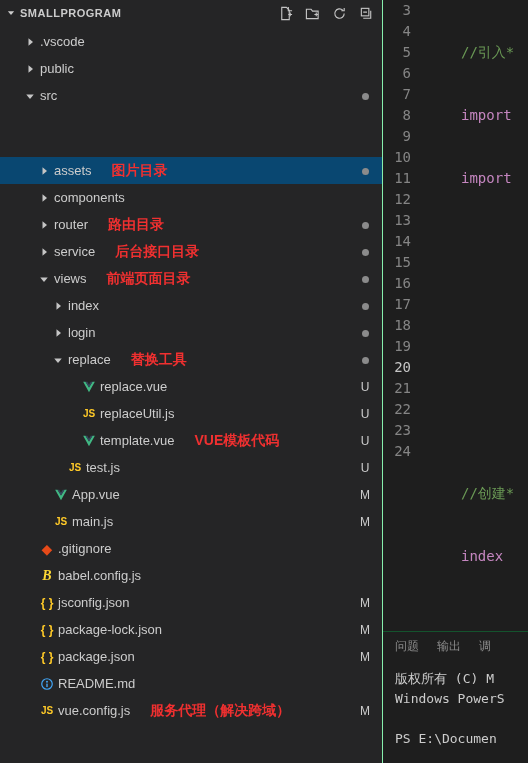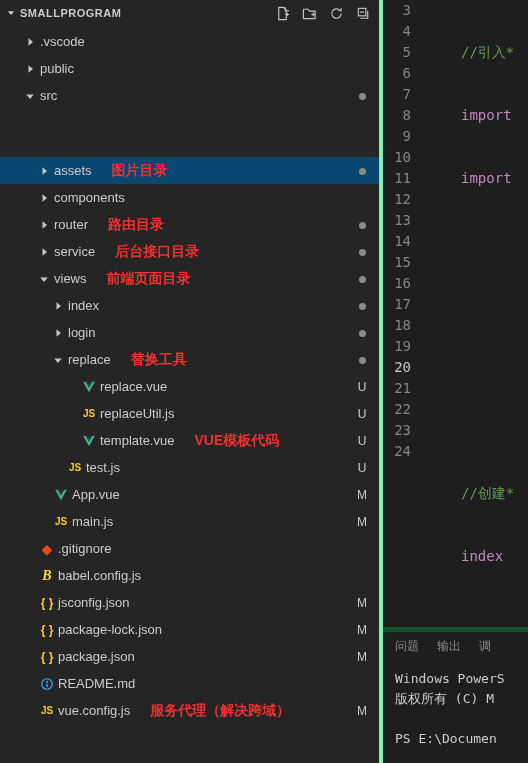--- a/index.html
+++ b/index.html
@@ -11,21 +11,21 @@
       width: 528px;
       height: 763px;
       overflow: hidden;
       display: flex;
     }
     .sidebar {
       width: 383px;
       background: #252526;
       display: flex;
       flex-direction: column;
-      border-right: 4px solid #86efac;
+      border-right: 1px solid #86efac;
       justify-content: space-between;
     }
     .explorer-header {
       display: flex;
       align-items: center;
       padding: 4px 8px 4px 4px;
       height: 26px;
     }
     .explorer-header .chev {
       width: 14px;
@@ -145,21 +145,21 @@
       white-space: pre;
       overflow: hidden;
       margin-left: 36px;
     }
     .code .cl { height: 21px; }
     .c-comment { color: #6a9955; }
     .c-keyword { color: #c586c0; }
     .c-id { color: #9cdcfe; }
 
     .panel {
-      border-top: 5px solid #14532d;
+      border-top: 1px solid #14532d;
       background: #1e1e1e;
       margin-top: 33px;
     }
     .panel-tabs {
       display: flex;
       gap: 18px;
       padding: 6px 12px;
       font-size: 12px;
       color: #8a8a8a;
     }
@@ -530,15 +530,15 @@
       
       
     </div>
   </div>
   <div class="panel">
     <div class="panel-tabs">
       <span class="tab">问题</span>
       <span class="tab">输出</span>
       <span class="tab">调</span>
     </div>
-    <div class="terminal"><div>Windows PowerS</div><div>版权所有 (C) M</div><div>&nbsp;</div><div>PS E:\Documen</div></div>
+    <div class="terminal"><div>版权所有 (C) M</div><div>Windows PowerS</div><div>&nbsp;</div><div>PS E:\Documen</div></div>
   </div>
 </div>
 
 </body></html>

